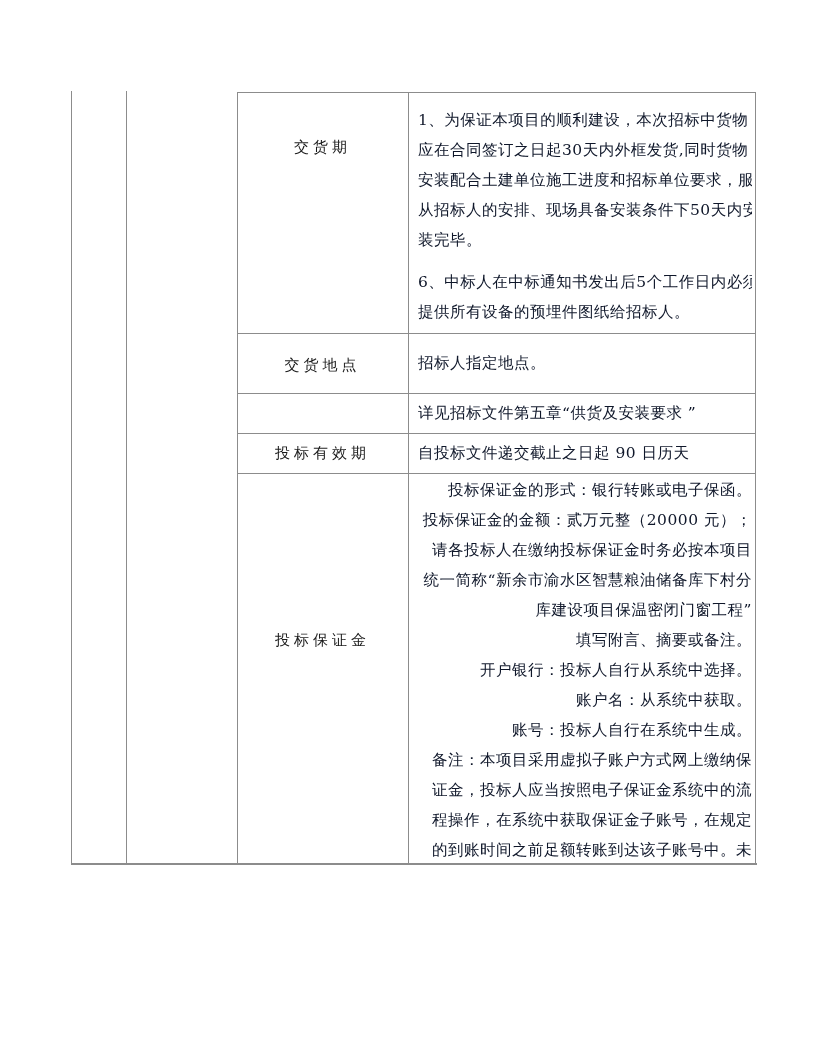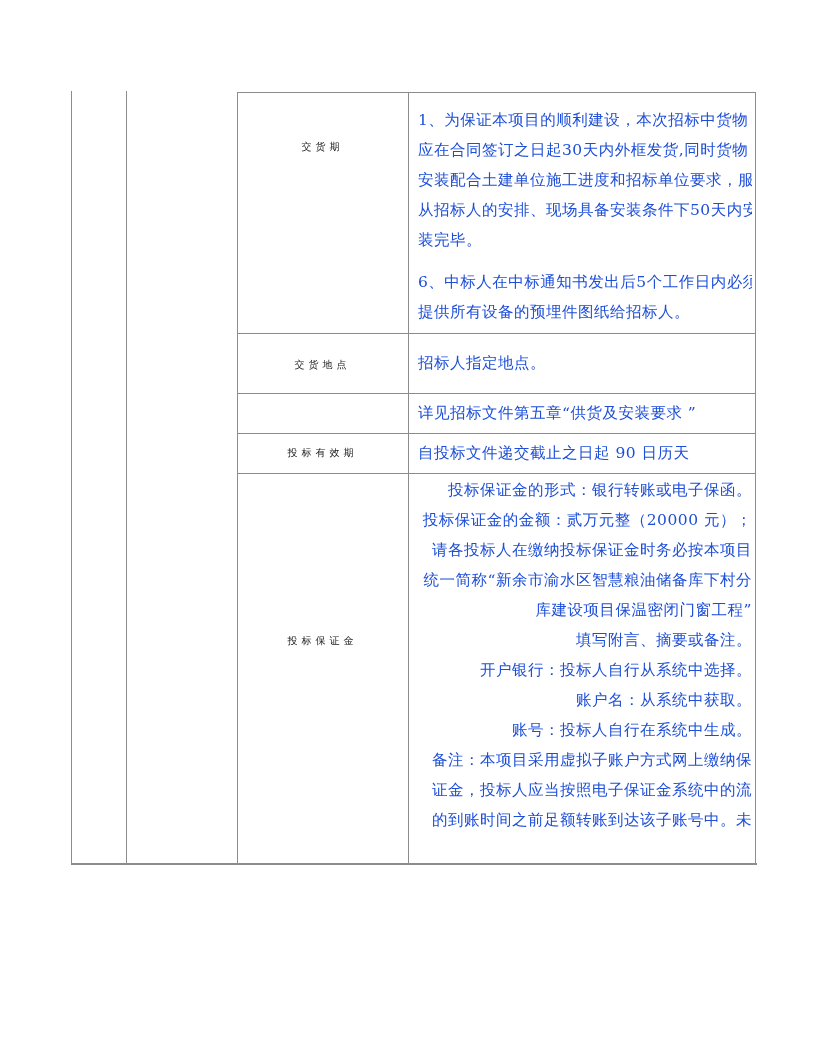--- a/index.html
+++ b/index.html
@@ -20,32 +20,32 @@
     position: absolute;
     background: #8c8c8c;
   }
   .label-cell {
     position: absolute;
     left: 238px;
     width: 169px;
     display: flex;
     align-items: center;
     justify-content: center;
-    font-size: 10px;
+    font-size: 15px;
     letter-spacing: 4px;
     color: #1a1a1a;
     white-space: nowrap;
   }
   .content-cell {
     position: absolute;
     left: 418px;
     width: 334px;
     font-size: 15.5px;
     letter-spacing: 0.5px;
-    color: #1d4ed8;
+    color: #0f172a;
   }
   .content-cell.vcenter {
     display: flex;
     align-items: center;
   }
   .tl {
     line-height: 30px;
     height: 30px;
     white-space: nowrap;
     overflow: hidden;
@@ -108,17 +108,18 @@
       <div class="tl">投标保证金的金额：贰万元整（20000 元）；</div>
       <div class="tl">请各投标人在缴纳投标保证金时务必按本项目</div>
       <div class="tl">统一简称“新余市渝水区智慧粮油储备库下村分</div>
       <div class="tl">库建设项目保温密闭门窗工程”</div>
       <div class="tl">填写附言、摘要或备注。</div>
       <div class="tl">开户银行：投标人自行从系统中选择。</div>
       <div class="tl">账户名：从系统中获取。</div>
       <div class="tl">账号：投标人自行在系统中生成。</div>
       <div class="tl">备注：本项目采用虚拟子账户方式网上缴纳保</div>
       <div class="tl">证金，投标人应当按照电子保证金系统中的流</div>
+      <div class="tl">程操作，在系统中获取保证金子账号，在规定</div>
       <div class="tl">的到账时间之前足额转账到达该子账号中。未</div>
     </div>
   </div>
 
 </div>
 
 </body></html>

